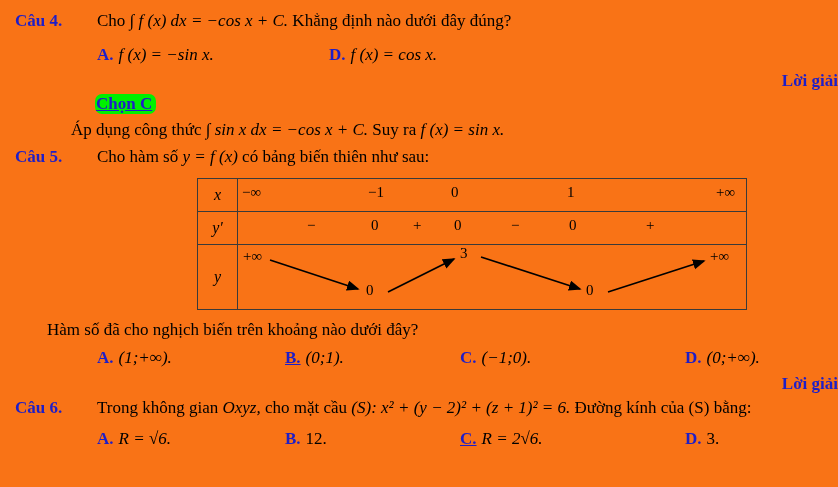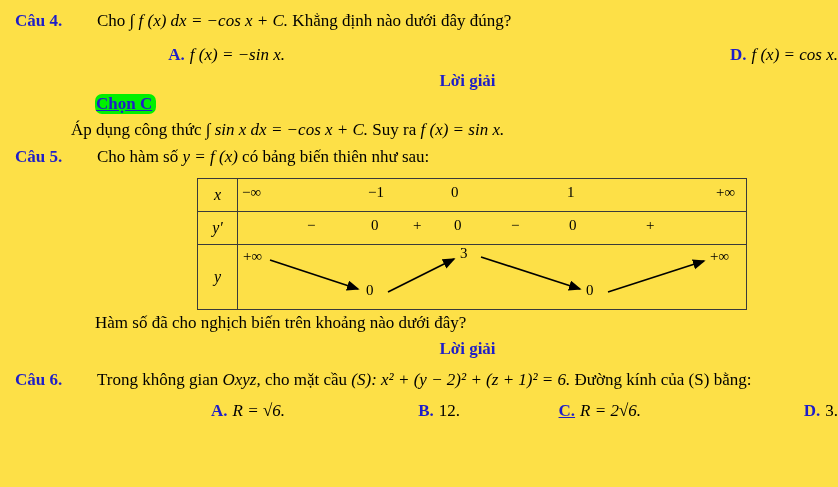--- a/index.html
+++ b/index.html
@@ -3,36 +3,36 @@
 <meta charset="utf-8">
 <style>
   :root{
     --blue:#1e1ec8;
     --green:#00f000;
     --line:#3a3a3a;
   }
   *{box-sizing:border-box;}
   body{margin:0;background:#fff;}
   .page{
-    width:838px;height:487px;background:#fde047;position:relative;overflow:hidden;
+    width:838px;height:487px;background:#f97316;position:relative;overflow:hidden;
     font-family:"Liberation Serif", serif;font-size:17px;color:#000;
     padding-top:8px;
   }
   .qline{position:relative;padding-left:97px;line-height:26px;}
   .qlabel{position:absolute;left:15px;top:0;font-weight:bold;color:var(--blue);}
   .math{font-style:italic;}
   .opts{display:flex;padding-left:97px;margin-top:8px;line-height:26px;}
-  .opt{white-space:nowrap;text-align:right;}
+  .opt{white-space:nowrap;}
   .opt-a{width:188px;}
   .opt-b{width:175px;}
   .opt-c{width:181px;}
-  .opt-d{flex:1;}
+  .opt-d{flex:1;margin-left:44px;}
   .ol{color:var(--blue);font-weight:bold;margin-right:5px;}
   .ol.correct{text-decoration:underline;}
-  .solution{padding-left:97px;text-align:center;color:var(--blue);font-weight:bold;
+  .solution{padding-left:97px;text-align:right;color:var(--blue);font-weight:bold;
     line-height:22px;margin-top:2px;}
   .chon-row{padding-left:95px;line-height:22px;margin-top:1px;}
   .chon-badge{background:var(--green);color:var(--blue);font-weight:bold;
     text-decoration:underline;padding:0 4px 1px 1px;border-radius:7px;}
   .expl{padding-left:71px;line-height:28px;margin-top:1px;}
 
   
   .bbt{margin:8px 0 0 197px;width:550px;border:1px solid var(--line);font-size:15px;}
   .bbt-row{display:flex;}
   .bbt-row + .bbt-row{border-top:1px solid var(--line);}
@@ -41,23 +41,23 @@
   .bbt-content{position:relative;flex:1;}
   .r-x .bbt-content{height:32px;}
   .r-yp .bbt-content{height:32px;}
   .r-y .bbt-content{height:64px;}
   .bbt-content .v{position:absolute;white-space:nowrap;}
   .r-x .v{top:5px;}
   .r-yp .v{top:5px;}
   .arrows{position:absolute;left:0;top:0;}
 
   .mt-q5{}
-  .q2line{padding-left:95px;line-height:26px;}
+  .q2line{padding-left:47px;line-height:26px;margin-top:7px;}
   .opts-q5{margin-top:2px;}
-  .mt-q6{margin-top:7px;}
+  .mt-q6{margin-top:0;}
   .opts-q6{margin-top:5px;}
 </style>
 </head>
 <body>
 
 <div class="page">
 
   <div class="qline">
     <span class="qlabel">Câu 4.</span>
     <span>Cho</span>
@@ -135,20 +135,34 @@
           <line x1="150" y1="47" x2="216" y2="14" stroke="#000" stroke-width="1.7" marker-end="url(#arr)"></line>
           <line x1="243" y1="12" x2="342" y2="44" stroke="#000" stroke-width="1.7" marker-end="url(#arr)"></line>
           <line x1="370" y1="47" x2="466" y2="16" stroke="#000" stroke-width="1.7" marker-end="url(#arr)"></line>
         </svg>
       </div>
     </div>
   </div>
 
   <div class="q2line">Hàm số đã cho nghịch biến trên khoảng nào dưới đây?</div>
 
+  <div class="opts opts-q5">
+    <span class="opt opt-a">
+      <span class="ol">A.</span><span class="math">(1;+∞).</span>
+    </span>
+    <span class="opt opt-b">
+      <span class="ol correct">B.</span><span class="math">(0;1).</span>
+    </span>
+    <span class="opt opt-c">
+      <span class="ol">C.</span><span class="math">(−1;0).</span>
+    </span>
+    <span class="opt opt-d">
+      <span class="ol">D.</span><span class="math">(0;+∞).</span>
+    </span>
+  </div>
 
   <div class="solution">Lời giải</div>
 
 
   <div class="qline mt-q6">
     <span class="qlabel">Câu 6.</span>
     <span>Trong không gian</span>
     <span class="math">Oxyz,</span>
     <span>cho mặt cầu</span>
     <span class="math">(S): x² + (y − 2)² + (z + 1)² = 6.</span>

